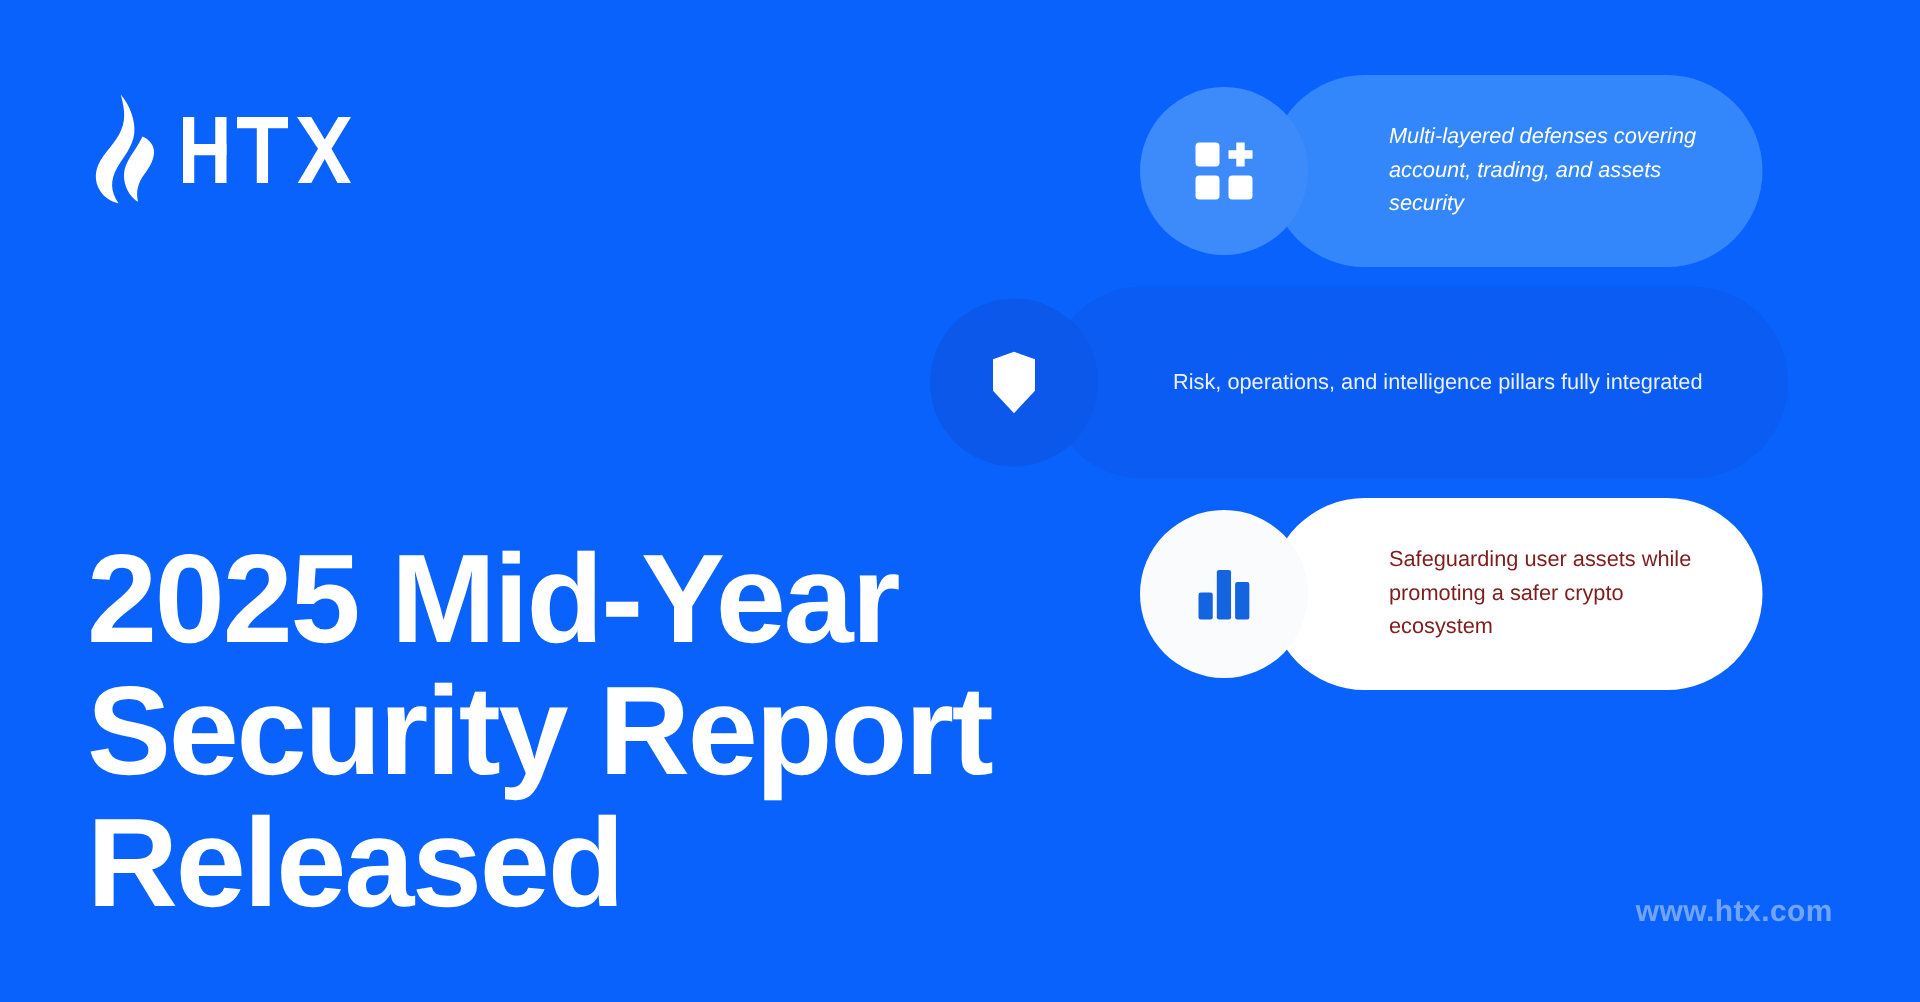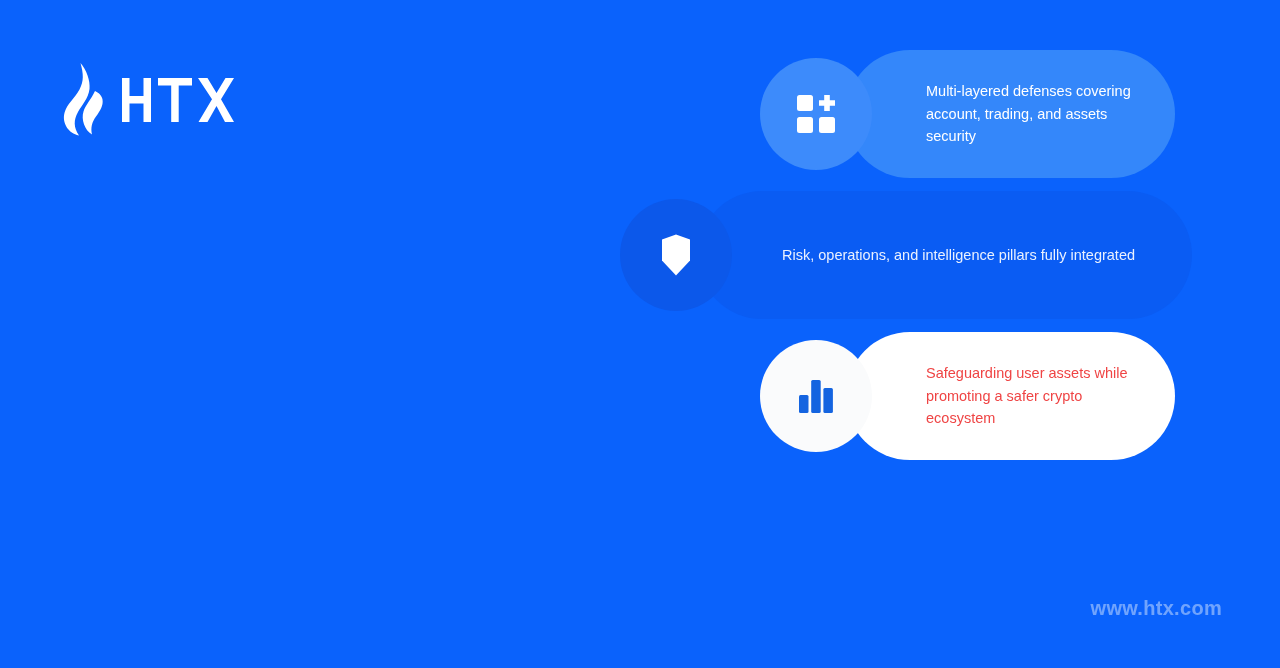--- a/index.html
+++ b/index.html
@@ -98,39 +98,39 @@
     line-height:1.55;
     font-weight:400;
   }
 
   
   .row-1 .feature-icon { background:#3d8bfb; }
   .row-1 .feature-pill {
     background:#3487fa;
     width:329px;
   }
-  .row-1 .feature-text { color:#ffffff; padding-left:80px; padding-right:40px; }
+  .row-1 .feature-text { color:#ffffff; padding-left:80px; padding-right:40px;font-style:italic; }
 
   
   .row-2 .feature-icon { background:#0c58ea; }
   .row-2 .feature-pill {
     background:#0a5cf3;
     width:494px;
     margin-left:-34px;
     align-items:center;
   }
   .row-2 .feature-text { color:#eaf1ff; padding-left:84px; padding-right:40px; }
 
   
   .row-3 .feature-icon { background:#fafbfc; }
   .row-3 .feature-pill {
     background:#ffffff;
     width:329px;
   }
-  .row-3 .feature-text { color:#ef4444; padding-left:80px; padding-right:40px; }
+  .row-3 .feature-text { color:#7f1d1d; padding-left:80px; padding-right:40px; }
 
   .icon-svg { display:block; }
 </style>
 </head>
 <body>
 
 <div class="banner">
 
   <div class="logo">
     <svg class="logo-mark" viewBox="0 0 50 80" aria-hidden="true">
@@ -154,20 +154,25 @@
       <rect x="0" y="18" width="29" height="7.5" fill="#ffffff"></rect>
       <rect x="21.5" y="0" width="7.5" height="44" fill="#ffffff"></rect>
 
       <rect x="36" y="0" width="34" height="7.5" fill="#ffffff"></rect>
       <rect x="49.2" y="0" width="7.5" height="44" fill="#ffffff"></rect>
 
       <path fill="#ffffff" d="M76 0 L85.5 0 L94.5 15 L103.5 0 L112 0 L99 21.2 L112 44 L103 44 L94.5 28 L85.5 44 L76.5 44 L90 21.2 Z"></path>
     </svg>
   </div>
 
+  <h1 class="headline">
+    <span class="headline-line">2025 Mid-Year</span>
+    <span class="headline-line">Security Report</span>
+    <span class="headline-line">Released</span>
+  </h1>
 
   <div class="footer-url">www.htx.com</div>
 
   <div class="features">
 
     <div class="feature-row row-1">
       <div class="feature-icon">
         <svg class="icon-svg" width="44" height="44" viewBox="0 0 44 44" aria-hidden="true">
           <rect x="3" y="3" width="16" height="16" rx="2.5" fill="#ffffff"></rect>
           <rect x="3" y="25" width="16" height="16" rx="2.5" fill="#ffffff"></rect>

